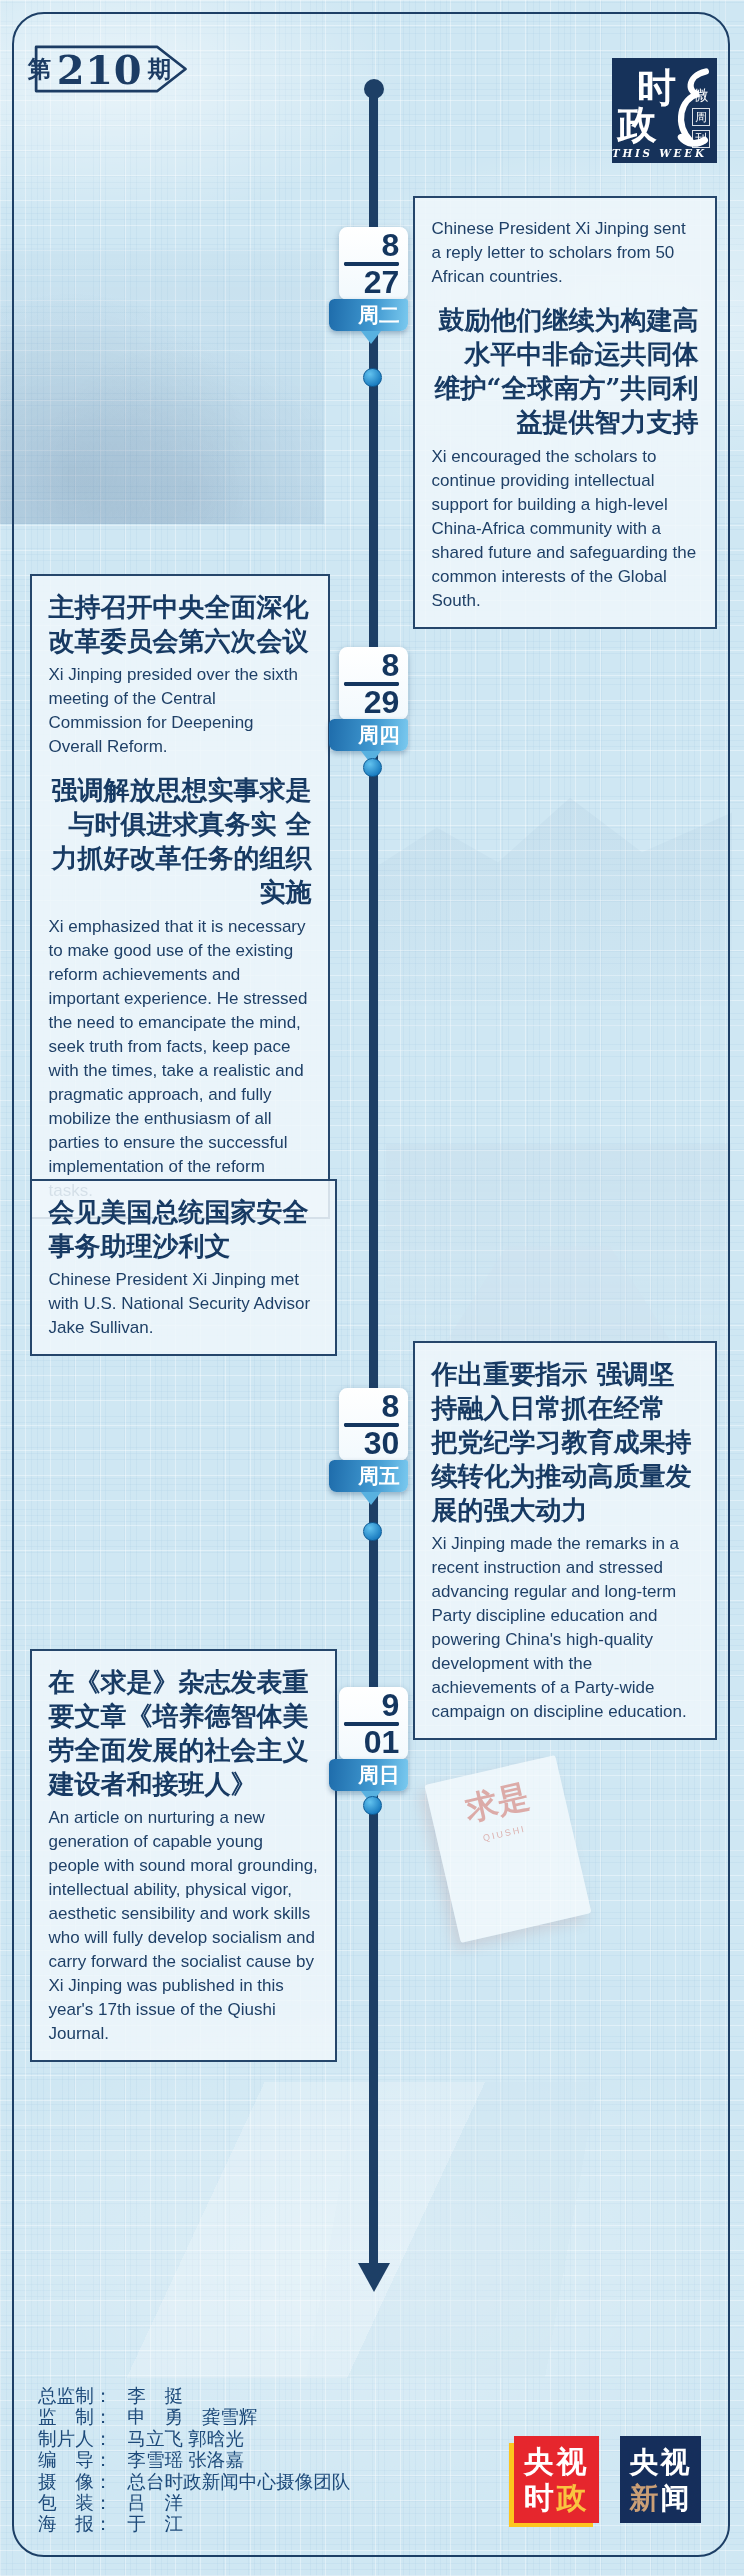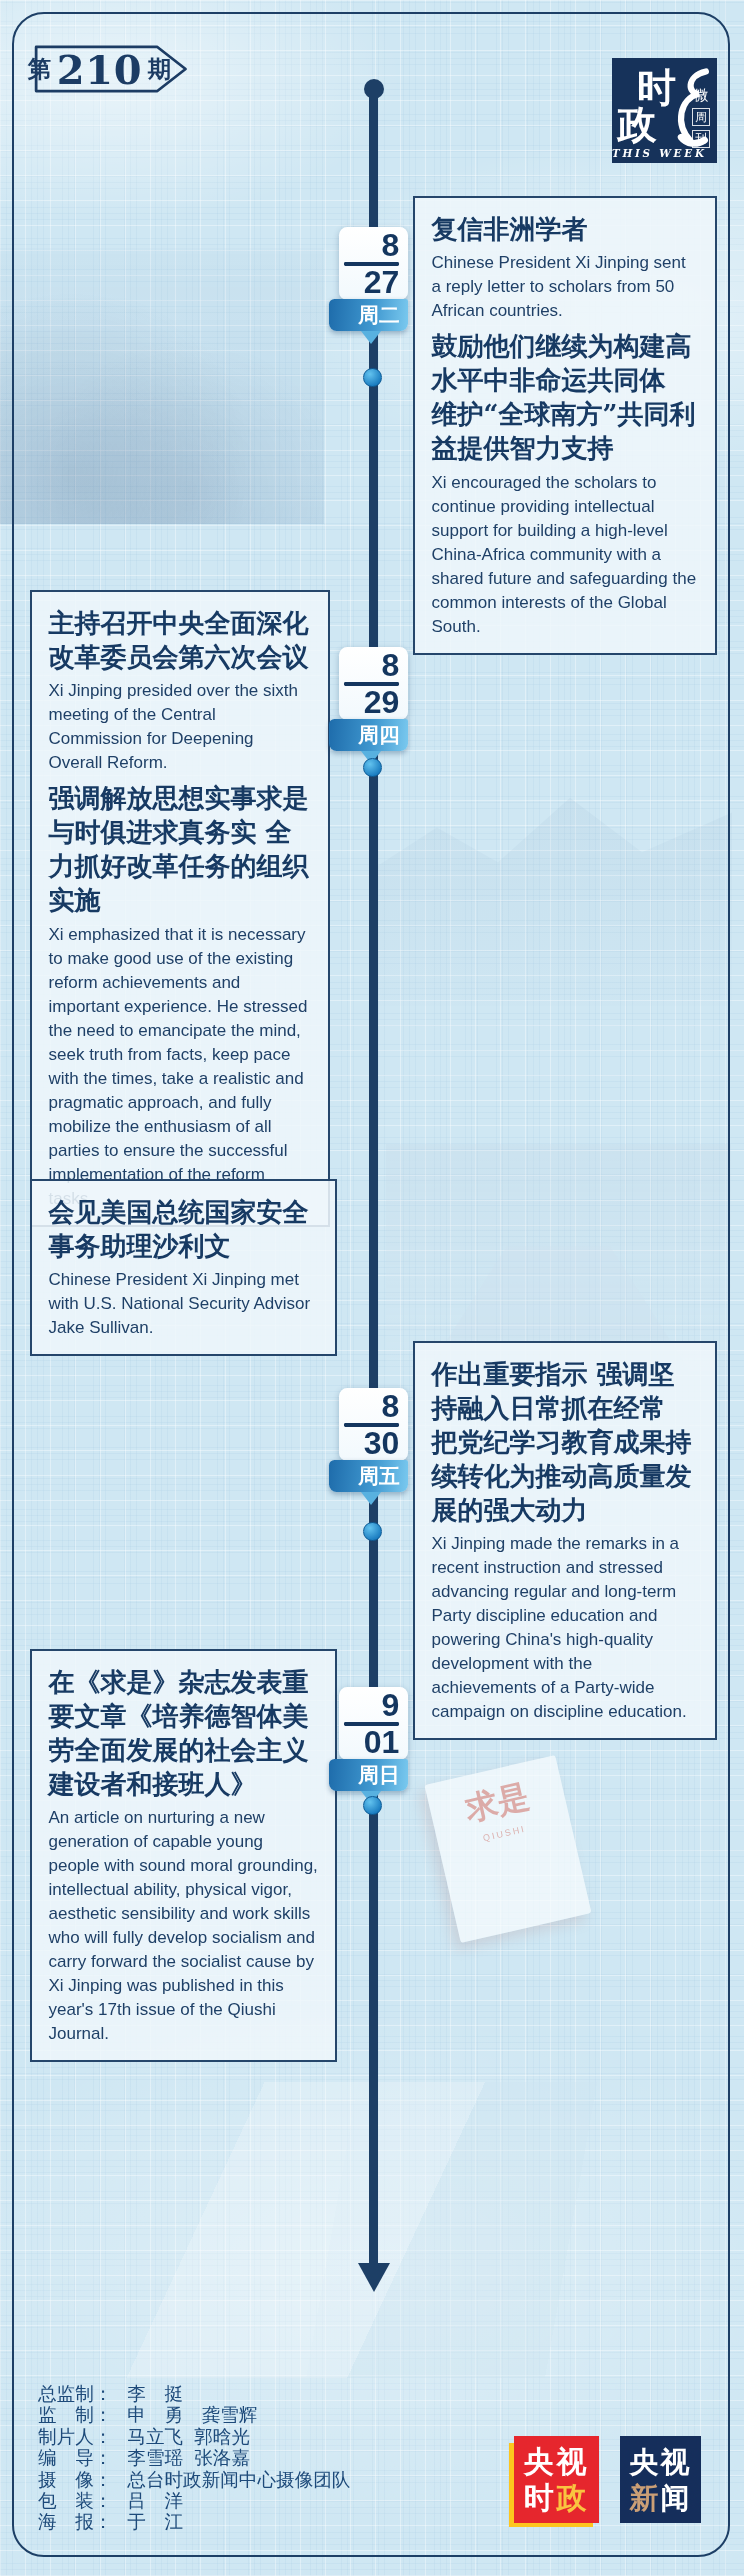--- a/index.html
+++ b/index.html
@@ -110,25 +110,25 @@
   
   .card{
     position:absolute;z-index:2;box-sizing:border-box;
     background:rgba(238,246,251,.88);border:2.1px solid #25466b;
     padding:13.8px 16.5px;
   }
   .card .cn{
     margin:0;font-family:"DejaVu Serif","Liberation Serif",serif;font-weight:bold;
     font-size:26px;line-height:34px;color:#173a63;
   }
-  .card .cn.strong{margin-top:6px;}
+  .card .cn.strong{margin-top:14px;text-align:right;}
   .card .en{margin:5.5px 0 0 0;font-size:17px;line-height:24px;color:#1f4067;}
   
   .credits{position:absolute;left:38px;top:2385px;z-index:5;color:#1d4a7a;font-size:18.6px;line-height:21.4px;font-weight:500;}
-  .credits .row{white-space:nowrap;font-family:Liberation Mono, monospace;}
+  .credits .row{white-space:nowrap;}
   .credits .label{display:inline-block;min-width:81px;}
   .credits .value{margin-left:8.3px;}
   
   .logo-shadow{position:absolute;left:509px;top:2443px;width:84px;height:84px;background:#fdc51e;z-index:4;}
   .logo-red{position:absolute;left:514px;top:2436px;width:85px;height:87px;background:#e6262d;z-index:5;
     display:flex;flex-direction:column;align-items:center;justify-content:center;
     color:#fff;font-weight:bold;font-size:30px;line-height:36px;letter-spacing:2.8px;}
   .logo-navy{position:absolute;left:620px;top:2436px;width:81px;height:87px;background:#152e5b;z-index:5;
     display:flex;flex-direction:column;align-items:center;justify-content:center;
     color:#fff;font-weight:bold;font-size:29px;line-height:36px;letter-spacing:2.1px;}
@@ -219,27 +219,26 @@
     <div class="db-box">
       <div class="db-month">9</div>
       <div class="db-line"></div>
       <div class="db-day">01</div>
     </div>
     <div class="db-ribbon">周日</div>
     <div class="db-pointer"></div>
   </div>
 
   <section class="card" style="left:413px;top:196px;width:304px">
-    <h2 class="cn">复信非洲学者</h2>
     <p class="en">Chinese President Xi Jinping sent a reply letter to scholars from 50 African countries.</p>
     <h3 class="cn strong">鼓励他们继续为构建高水平中非命运共同体 维护“全球南方”共同利益提供智力支持</h3>
     <p class="en">Xi encouraged the scholars to continue providing intellectual support for building a high-level China-Africa community with a shared future and safeguarding the common interests of the Global South.</p>
   </section>
 
-  <section class="card" style="left:30px;top:590px;width:300px">
+  <section class="card" style="left:30px;top:574px;width:300px">
     <h2 class="cn">主持召开中央全面深化改革委员会第六次会议</h2>
     <p class="en">Xi Jinping presided over the sixth meeting of the Central Commission for Deepening Overall Reform.</p>
     <h3 class="cn strong">强调解放思想实事求是 与时俱进求真务实 全力抓好改革任务的组织实施</h3>
     <p class="en">Xi emphasized that it is necessary to make good use of the existing reform achievements and important experience. He stressed the need to emancipate the mind, seek truth from facts, keep pace with the times, take a realistic and pragmatic approach, and fully mobilize the enthusiasm of all parties to ensure the successful implementation of the reform tasks.</p>
   </section>
 
   <section class="card" style="left:413px;top:1341px;width:304px">
     <h2 class="cn">作出重要指示 强调坚持融入日常抓在经常 把党纪学习教育成果持续转化为推动高质量发展的强大动力</h2>
     <p class="en">Xi Jinping made the remarks in a recent instruction and stressed advancing regular and long-term Party discipline education and powering China's high-quality development with the achievements of a Party-wide campaign on discipline education.</p>
   </section>

